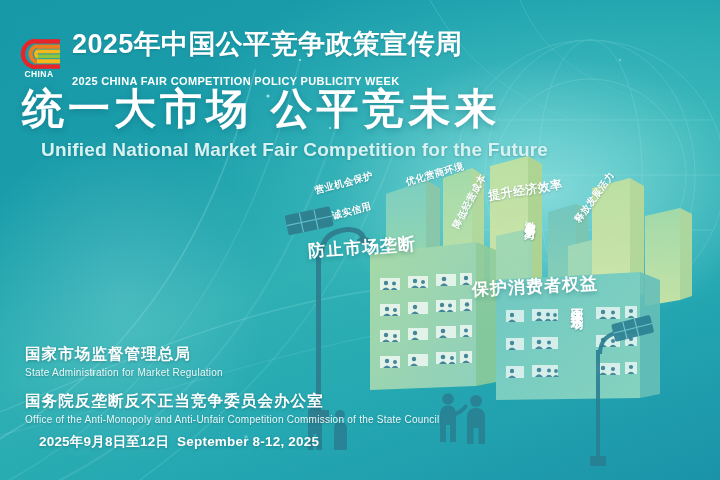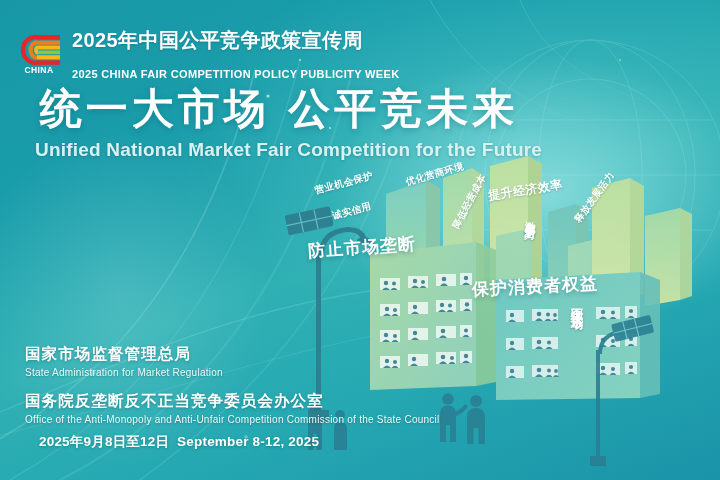--- a/index.html
+++ b/index.html
@@ -22,31 +22,31 @@
   .bg-layer { position:absolute; inset:0; pointer-events:none; }
   .bg-layer svg { width:100%; height:100%; display:block; }
 
   
   .header { position:absolute; left:16px; top:30px; display:flex; align-items:center; gap:10px; }
   .logo-mark { position:relative; width:46px; height:46px; flex:0 0 auto; }
   .logo-cap { position:absolute; left:0; top:31px; width:46px; text-align:center;
     font-size:8.5px; font-weight:bold; letter-spacing:.4px; color:#ffffff; }
   .header-text { padding-bottom:2px; }
   .h-cn {
-    font-size:20px; font-weight:bold; color:#ffffff; letter-spacing:.4px;
+    font-size:27px; font-weight:bold; color:#ffffff; letter-spacing:.4px;
     line-height:1.04; white-space:nowrap;
     text-shadow:0 1px 2px rgba(0,60,70,.25);
   }
   .h-en {
     font-size:11px; font-weight:bold; color:#ffffff; letter-spacing:.35px;
     line-height:1.5; white-space:nowrap; margin-top:15px;
   }
 
   
-  .title-block { position:absolute; left:16px; top:84px;text-align:center; }
+  .title-block { position:absolute; left:22px; top:84px; }
   .t-cn {
     font-family:"DejaVu Sans","Liberation Sans",sans-serif;
     font-size:42px; font-weight:bold; color:#ffffff;
     letter-spacing:4px; line-height:1.18; white-space:nowrap;
     text-shadow:0 2px 6px rgba(0,70,85,.30);
   }
   .t-en {
     font-size:19px; font-weight:bold; color:#d8f2f2;
     letter-spacing:.2px; white-space:nowrap; margin-top:5px; margin-left:19px;
     text-shadow:0 1px 3px rgba(0,70,85,.28);

